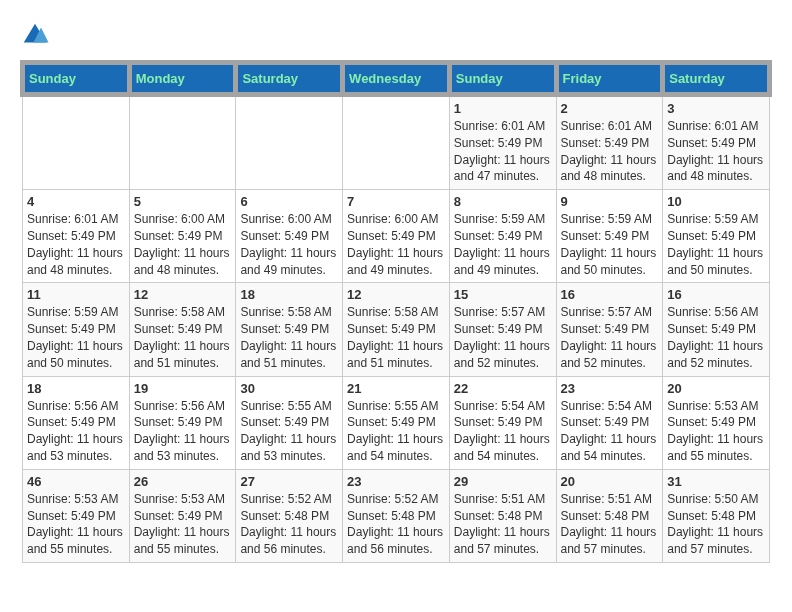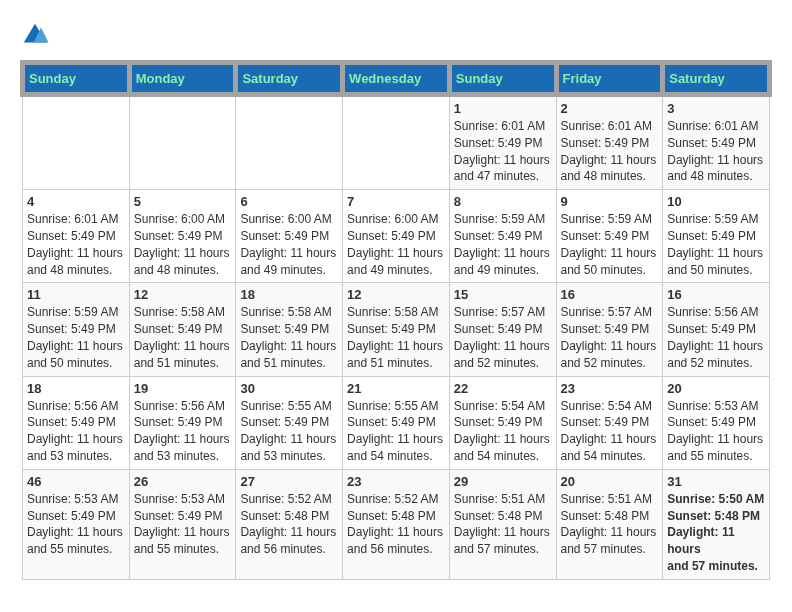--- a/index.html
+++ b/index.html
@@ -338,20 +338,20 @@
         </td>
         <td>
           <span class="day-number">20</span>
           <div class="day-info" style="white-space: pre-line;">Sunrise: 5:51 AM
 Sunset: 5:48 PM
 Daylight: 11 hours
 and 57 minutes.</div>
         </td>
         <td>
           <span class="day-number">31</span>
-          <div class="day-info" style="white-space: pre-line; font-weight: bold;">Sunrise: 5:50 AM
+          <div class="day-info" style="white-space: pre-line;">Sunrise: 5:50 AM
 Sunset: 5:48 PM
 Daylight: 11 hours
 and 57 minutes.</div>
         </td>
       </tr>
     </tbody>
 </table>
 
 </body></html>

